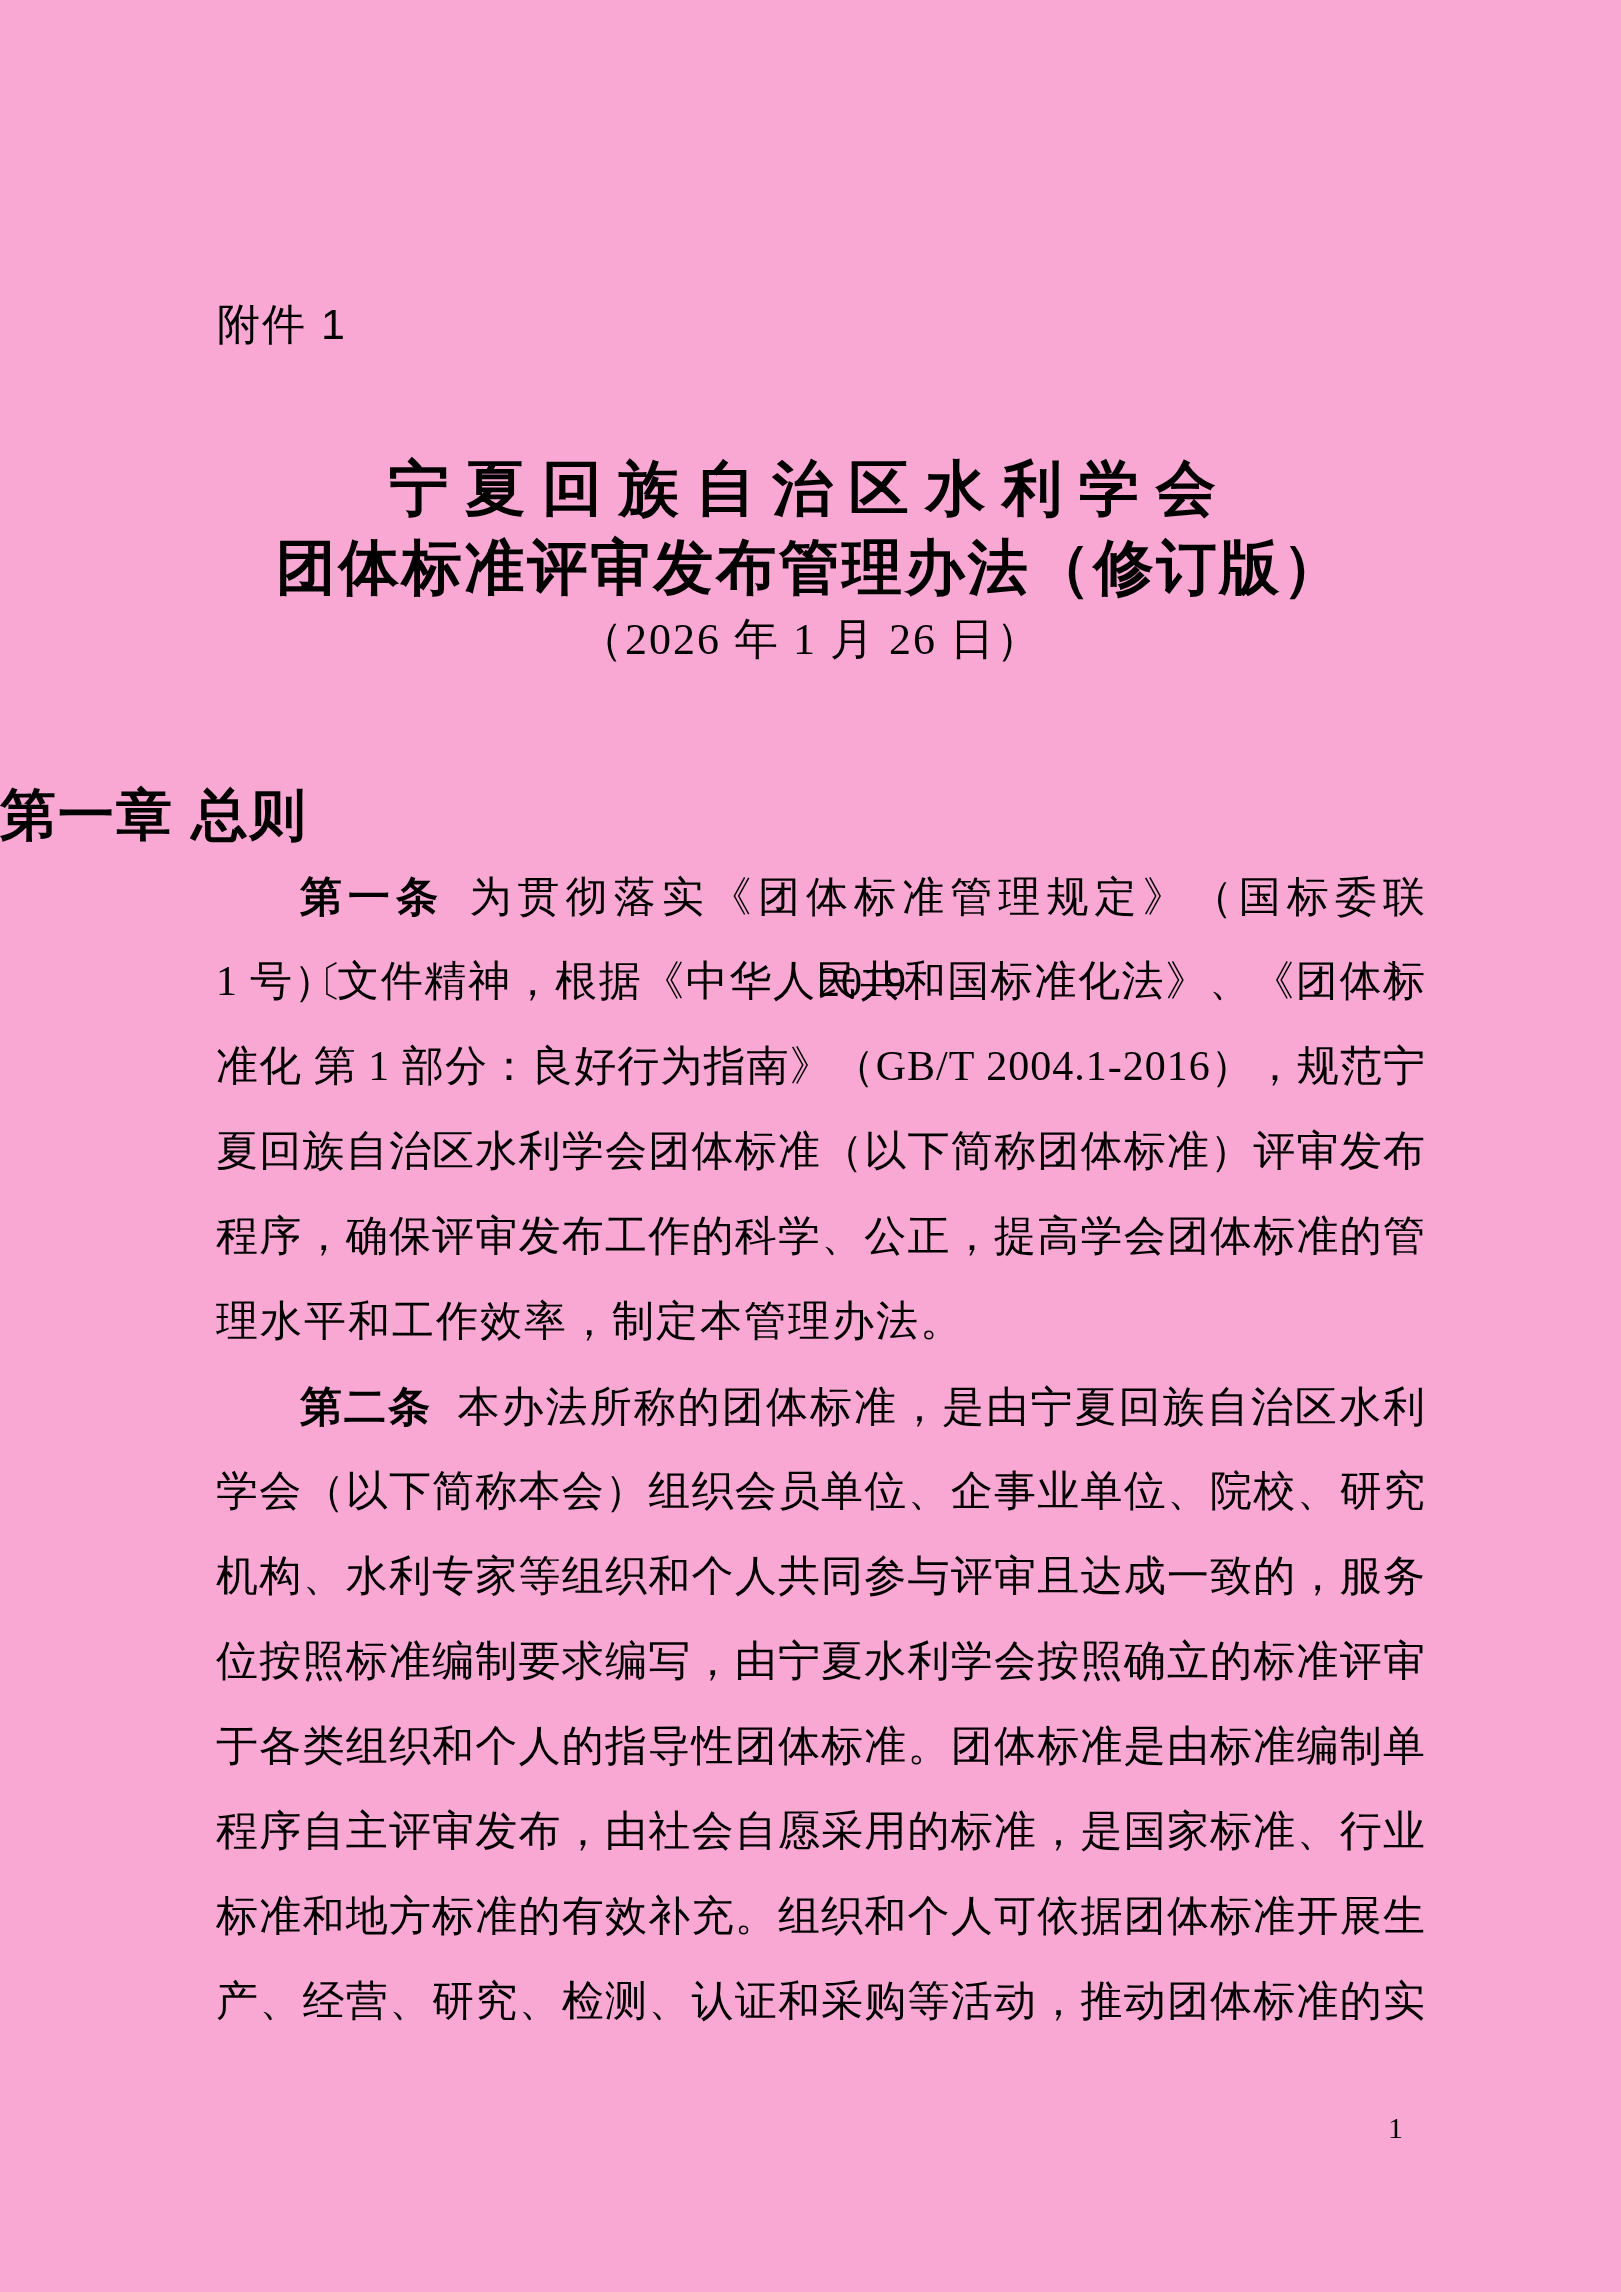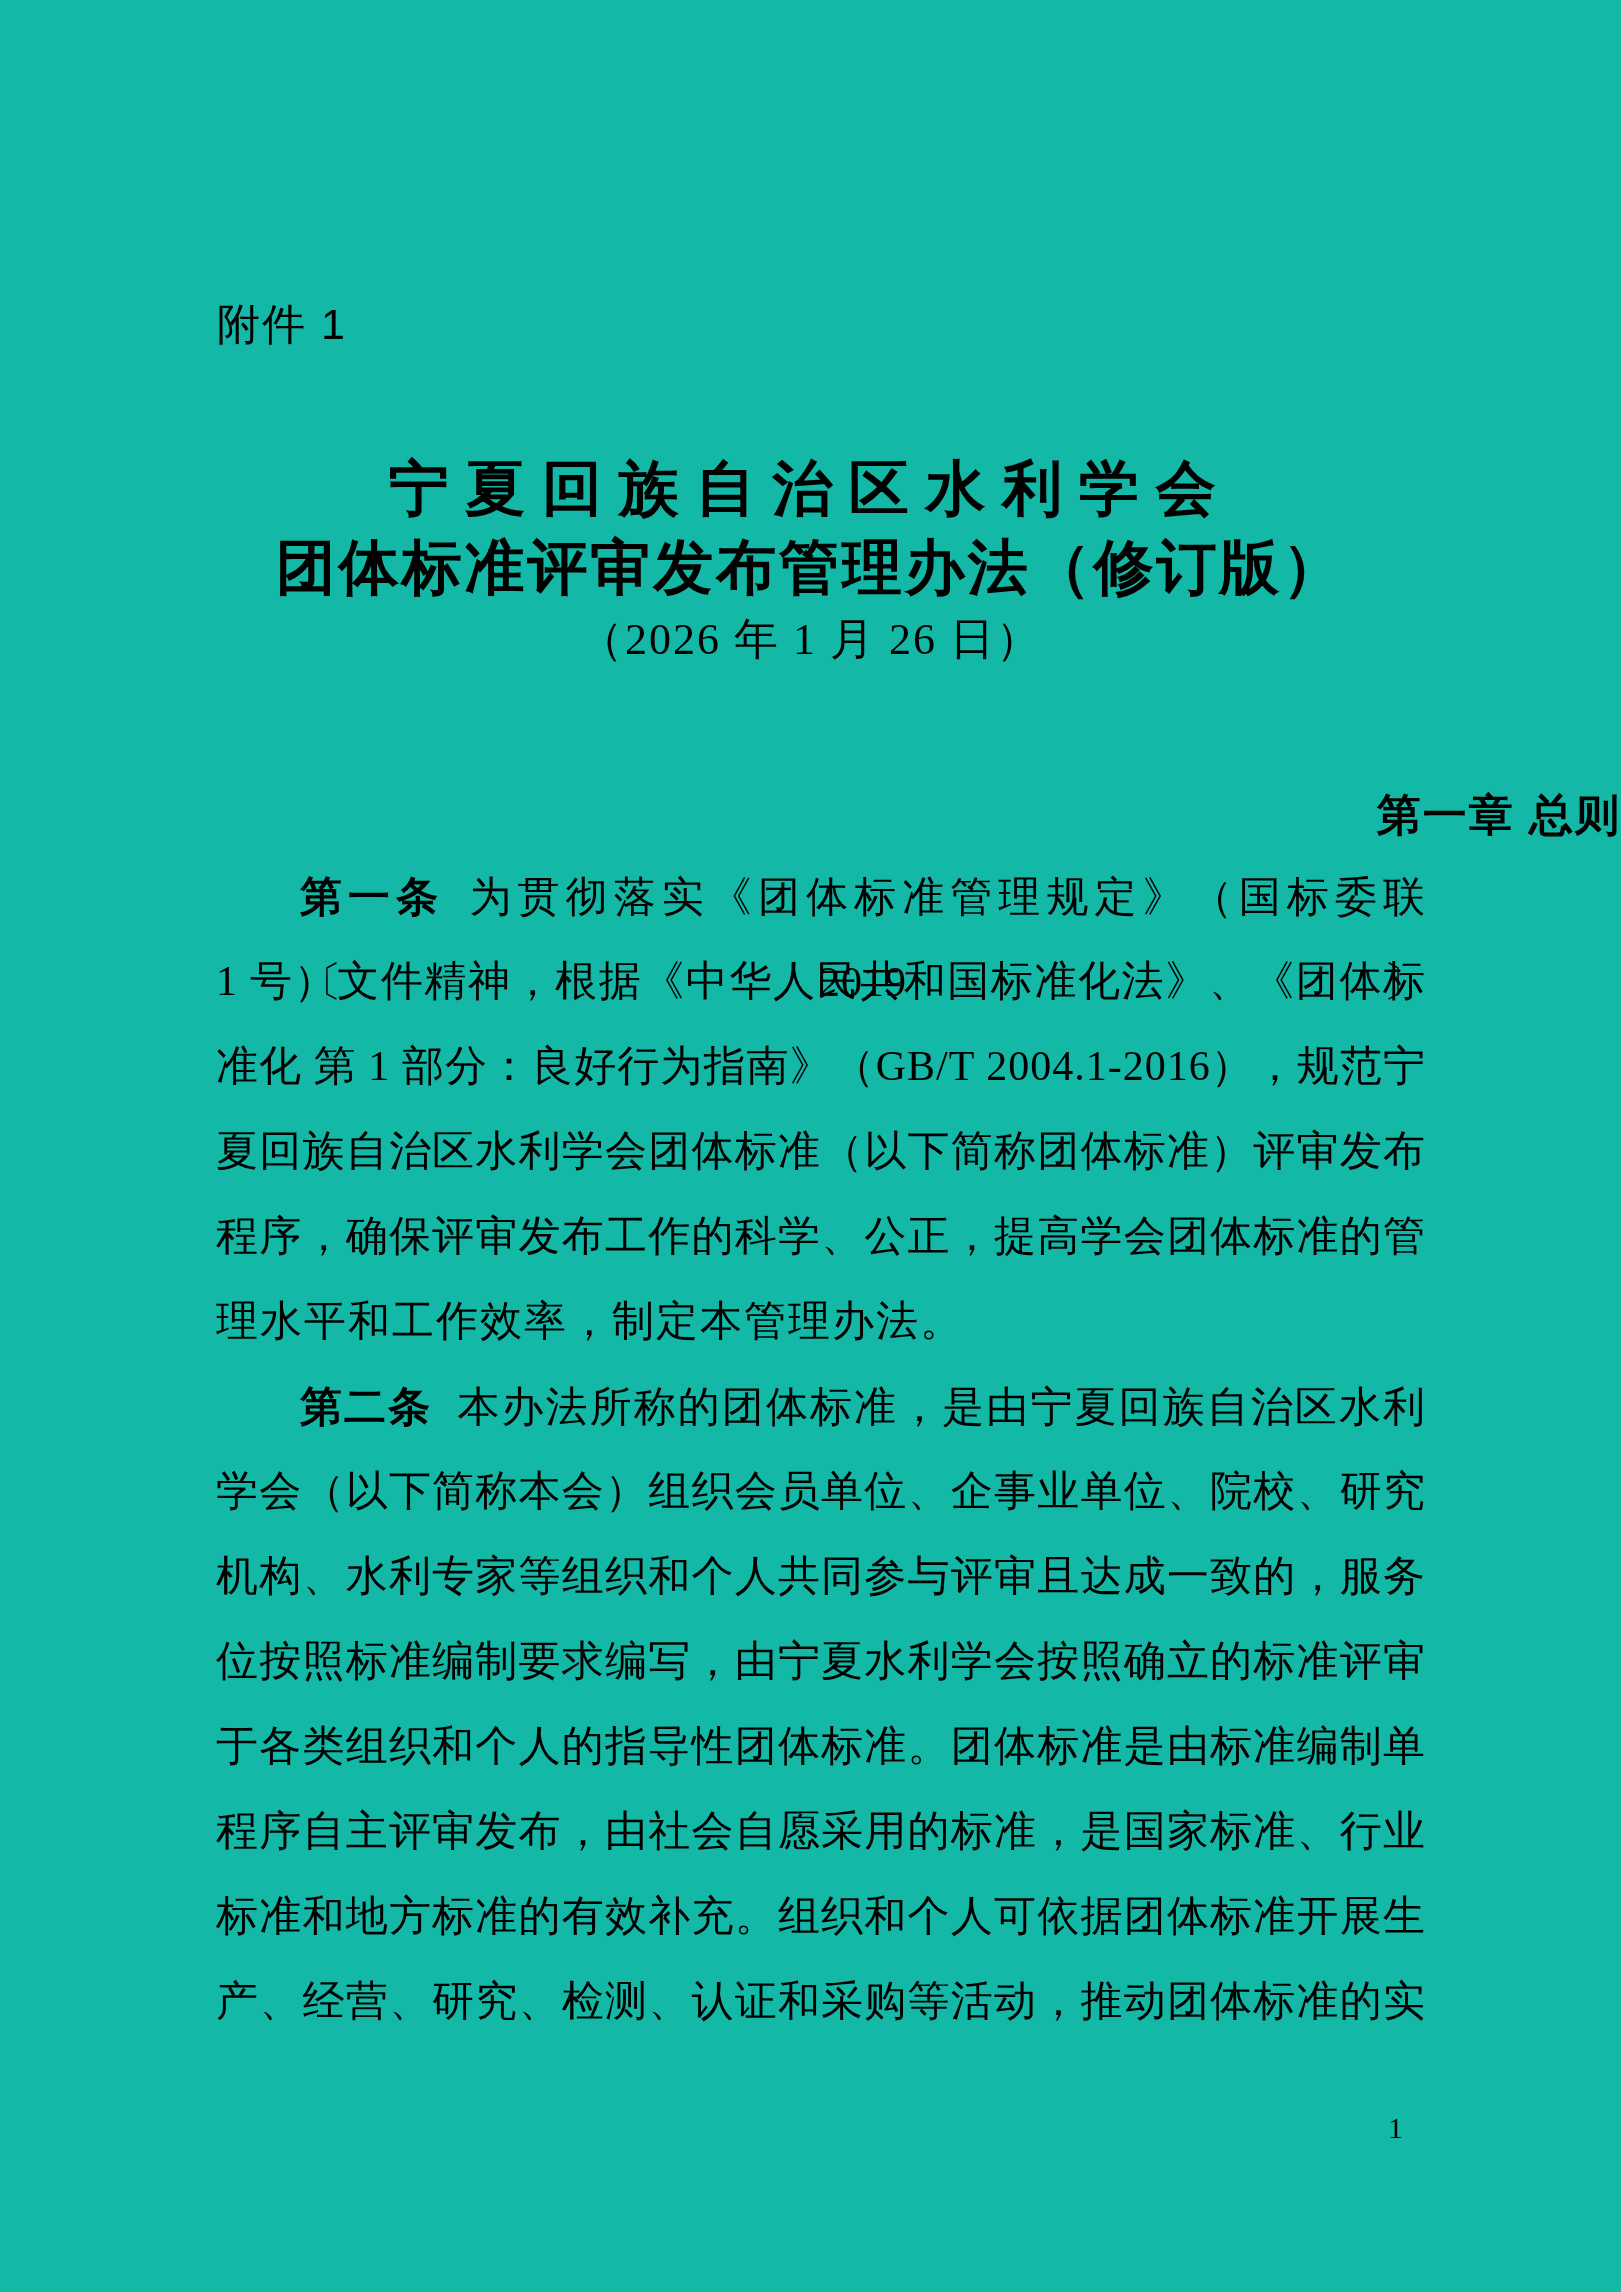--- a/index.html
+++ b/index.html
@@ -1,20 +1,20 @@
 <!DOCTYPE html>
 <html><head>
 <meta charset="utf-8">
 <style>
   html, body { margin: 0; padding: 0; background: #e8e8e8; }
   .page {
     position: relative;
     width: 1621px;
     height: 2293px;
-    background: #14b8a6;
+    background: #f9a8d4;
     color: #000000;
     font-family: "Liberation Serif", serif;
     overflow: hidden;
   }
   .attachment {
     position: absolute;
     left: 217px;
     top: 299px;
     font-size: 43px;
     line-height: 51px;
@@ -42,23 +42,23 @@
     text-align: center;
     font-size: 44px;
     line-height: 45px;
     letter-spacing: 2px;
   }
   .chapter {
     position: absolute;
     left: 0;
     right: 0;
     top: 790px;
-    text-align: right;
+    text-align: left;
     font-weight: bold;
-    font-size: 44px;
+    font-size: 56px;
     line-height: 49px;
     font-family: "Liberation Sans", sans-serif;
     letter-spacing: 2px;
   }
   .body {
     position: absolute;
     left: 216px;
     top: 854px;
     width: 1210px;
   }

